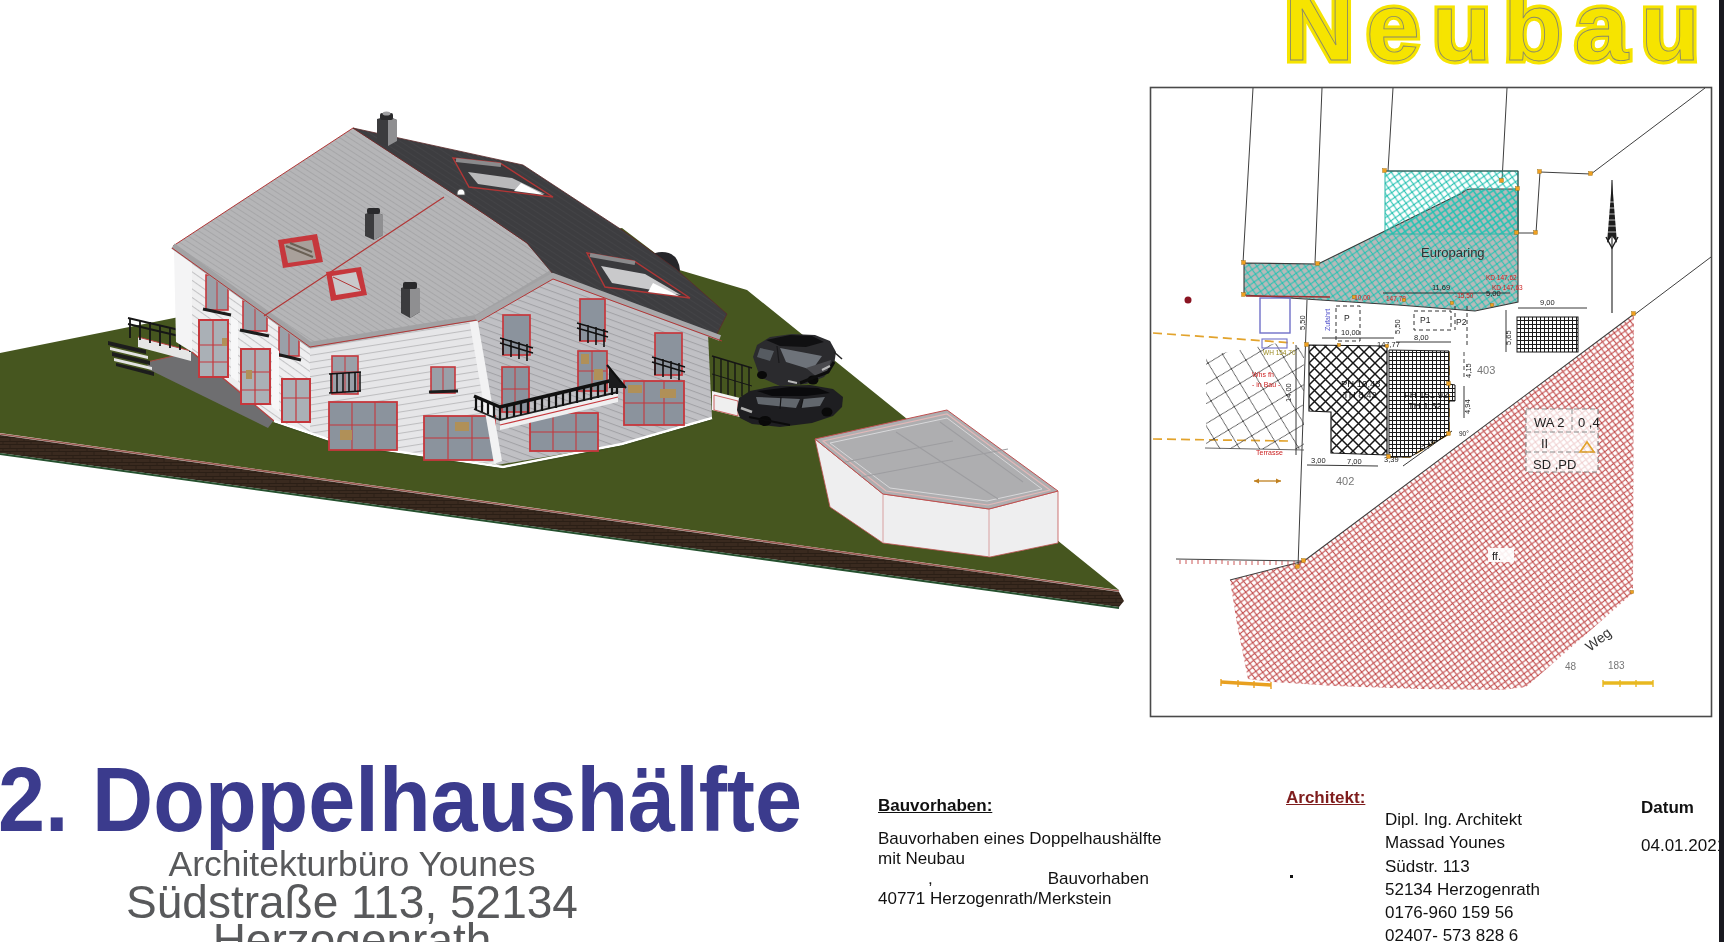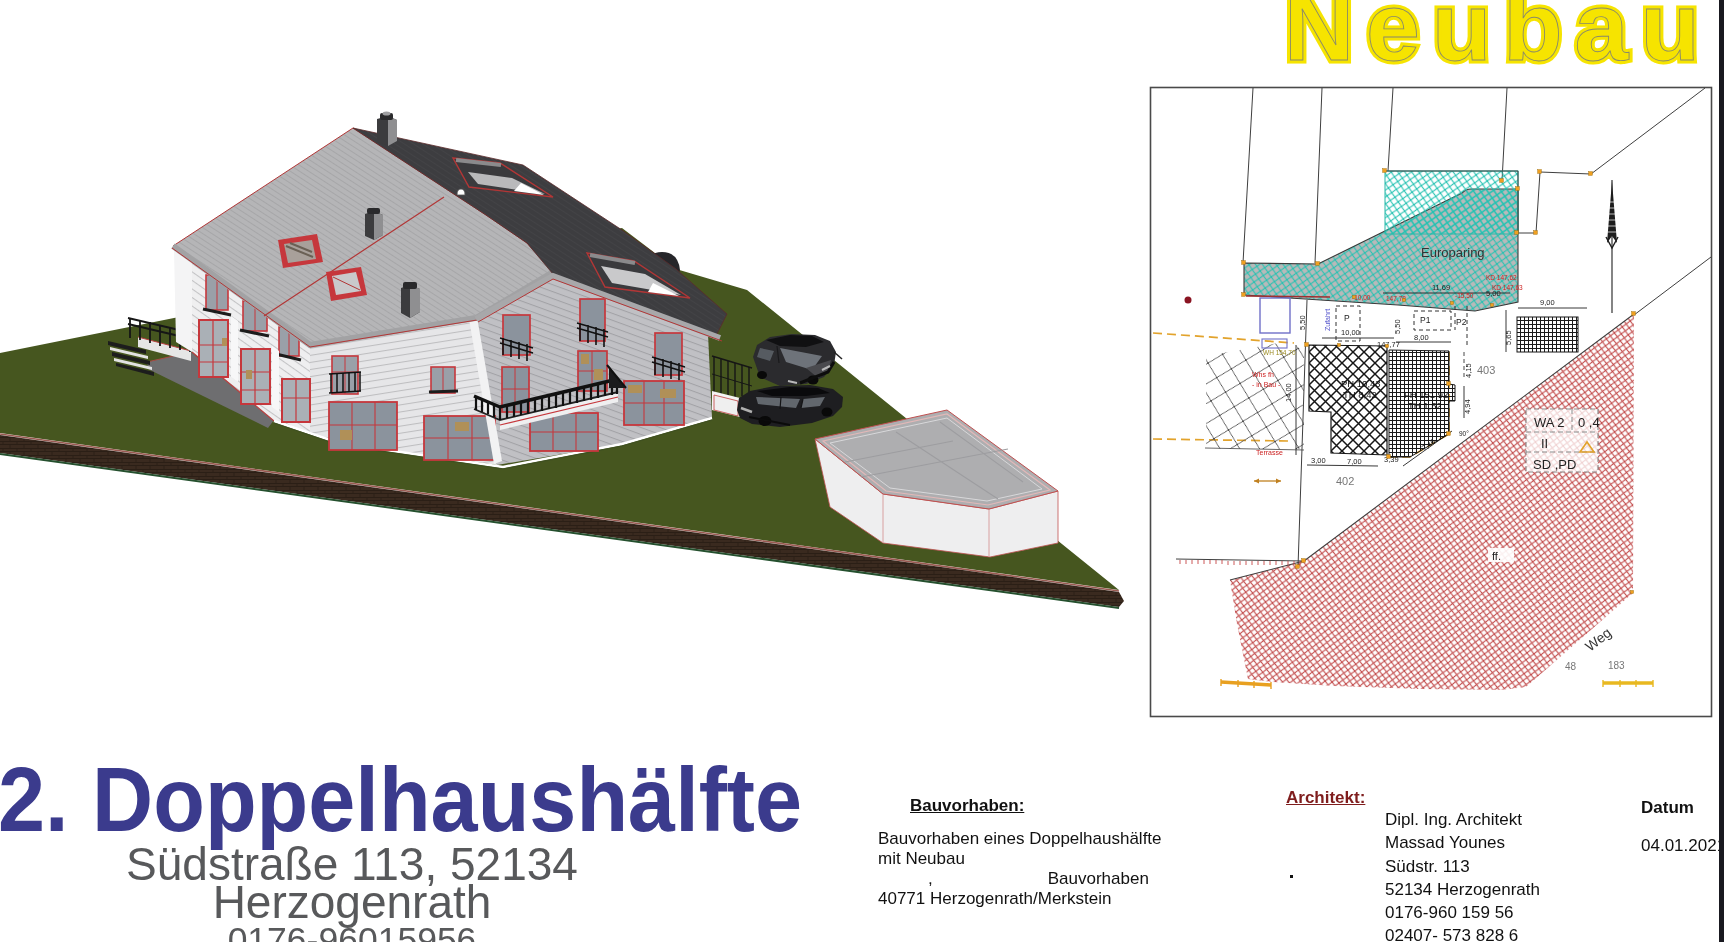--- a/index.html
+++ b/index.html
@@ -500,29 +500,30 @@
 </svg>
 
 <svg class="abs" style="left:1270px;top:0px" width="454" height="70" viewBox="0 0 454 70">
   <text x="14" y="60" font-family="Liberation Sans, sans-serif" font-size="97" font-weight="bold" letter-spacing="12" fill="#f6e400" stroke="#f6e400" stroke-width="7">Neubau</text>
   <text x="14" y="60" font-family="Liberation Sans, sans-serif" font-size="97" font-weight="bold" letter-spacing="12" fill="none" stroke="#8a8a6a" stroke-width="0.9">Neubau</text>
 </svg>
 
 <div class="abs" style="left:-2px;top:752px;font-size:91px;font-weight:bold;color:#3b3b8d;line-height:96px;white-space:nowrap;transform:scaleX(0.93);transform-origin:0 0;">2. Doppelhaushälfte</div>
 <div class="abs" style="left:0px;top:845px;width:704px;text-align:center;color:#58595b;">
 
+  <div style="font-size:35.5px;line-height:38px;">Architekturbüro Younes</div>
 
   <div style="font-size:46px;line-height:38px;">Südstraße 113, 52134 Herzogenrath</div>
 
   <div style="font-size:35.5px;line-height:38px;">0176-96015956</div>
 </div>
 
 <div class="abs" style="left:878px;top:796px;font-size:17px;color:#111;">
 
-  <div style="font-weight:bold;text-decoration:underline;margin-left:32px;">Bauvorhaben:</div>
+  <div style="font-weight:bold;text-decoration:underline;">Bauvorhaben:</div>
   <div style="height:13px;"></div>
 
   <div>Bauvorhaben eines Doppelhaushälfte</div>
 
   <div>mit Neubau</div>
 
   <div><span style="padding-left:50px;">,</span><span style="padding-left:115px;">Bauvorhaben</span></div>
 
   <div>40771 Herzogenrath/Merkstein</div>
 </div>

